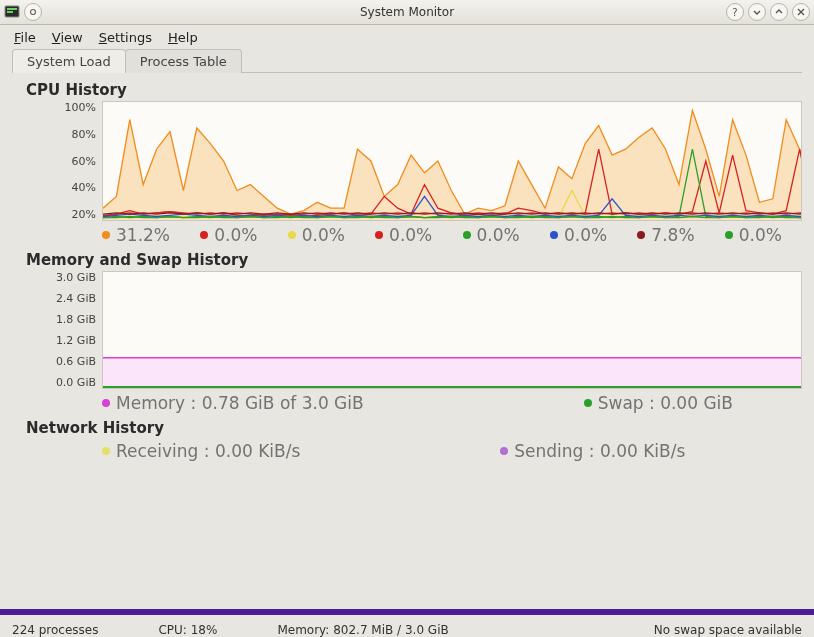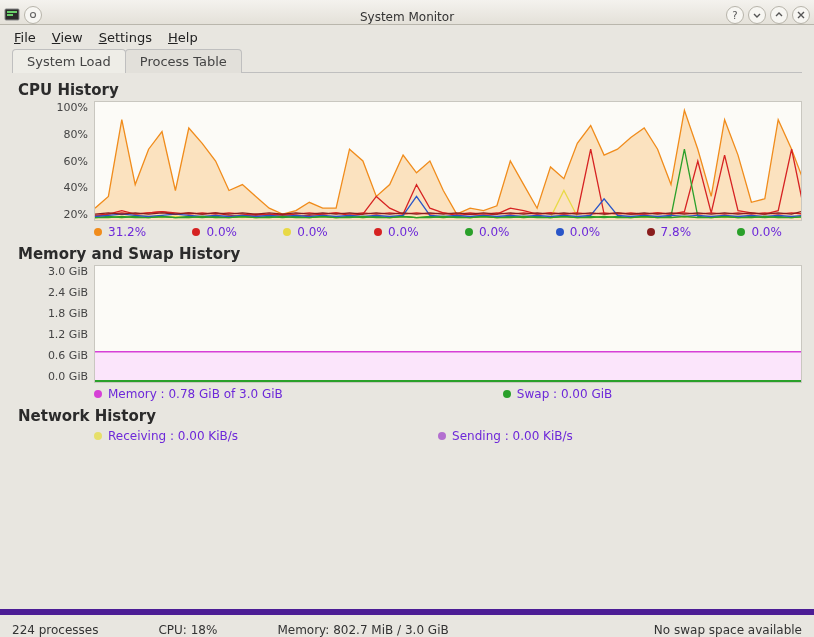--- a/index.html
+++ b/index.html
@@ -9,21 +9,21 @@
     font-size: 12px;
     color: #222;
     background: #e8e6e0;
     overflow: hidden;
   }
   
   .titlebar {
     height: 24px;
     background: linear-gradient(to bottom, #f4f2ee 0%, #e4e1d9 100%);
     border-bottom: 1px solid #b9b6ac;
-    display: flex; align-items: flex-end;
+    display: flex; align-items: center;
     position: relative;
   }
   .titlebar .left-icons { display: flex; align-items: center; gap: 4px; margin-left: 4px; }
   .titlebar .title { position: absolute; left: 0; right: 0; text-align: center; font-size: 12px; color: #333; pointer-events: none; }
   .titlebar .right-icons { margin-left: auto; margin-right: 4px; display: flex; align-items: center; gap: 4px; }
   .tb-btn {
     width: 18px; height: 18px; border-radius: 9px;
     background: #f7f6f2;
     border: 1px solid #b7b4aa;
     display: flex; align-items: center; justify-content: center;
@@ -77,21 +77,21 @@
     position: relative;
     z-index: 1;
   }
   .tab.active {
     background: #eeede7;
     z-index: 2;
   }
   
   .content {
     box-sizing: border-box;
-    padding: 4px 12px 0 16px;
+    padding: 4px 12px 0 24px;
     background: #e8e6e0;
   }
   .section-title {
     font-weight: bold;
     font-size: 15px;
     color: #2b2b2b;
     margin: 4px 0 2px 2px;
   }
   .chart-wrap {
     display: flex;
@@ -106,21 +106,21 @@
   }
   .plot-box {
     flex: 1;
     background: #fcfbf7;
     border: 1px solid #c9c7c0;
     position: relative;
     overflow: hidden;
   }
   .legend {
     display: flex;
-    font-size: 12px; color: #6d28d9;
+    font-size: 17px; color: #737373;
     margin: 4px 0 6px 0;
   }
   .legend .li { display:flex; align-items:center; gap:6px; }
   .sw { width: 8px; height: 8px; border-radius: 50%; display:inline-block; }
   
   .statusbar {
     position: absolute;
     left: 0; right: 0; bottom: 0;
     height: 22px;
     display: flex; align-items: flex-end;

